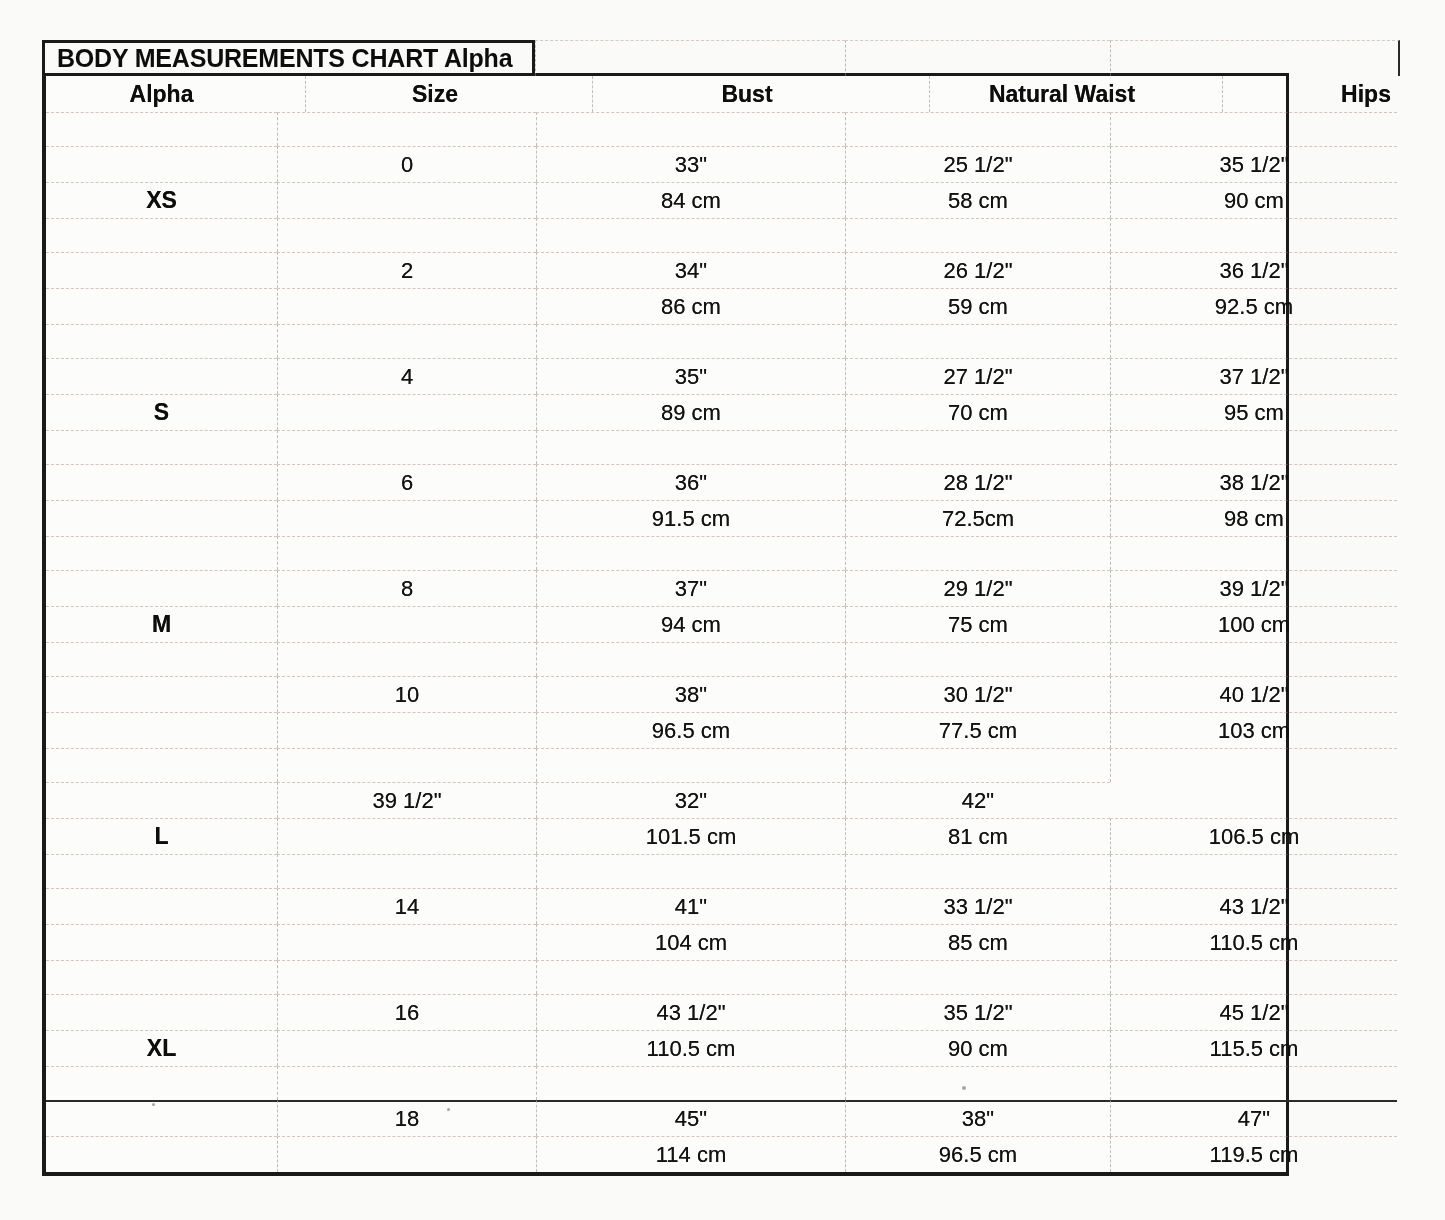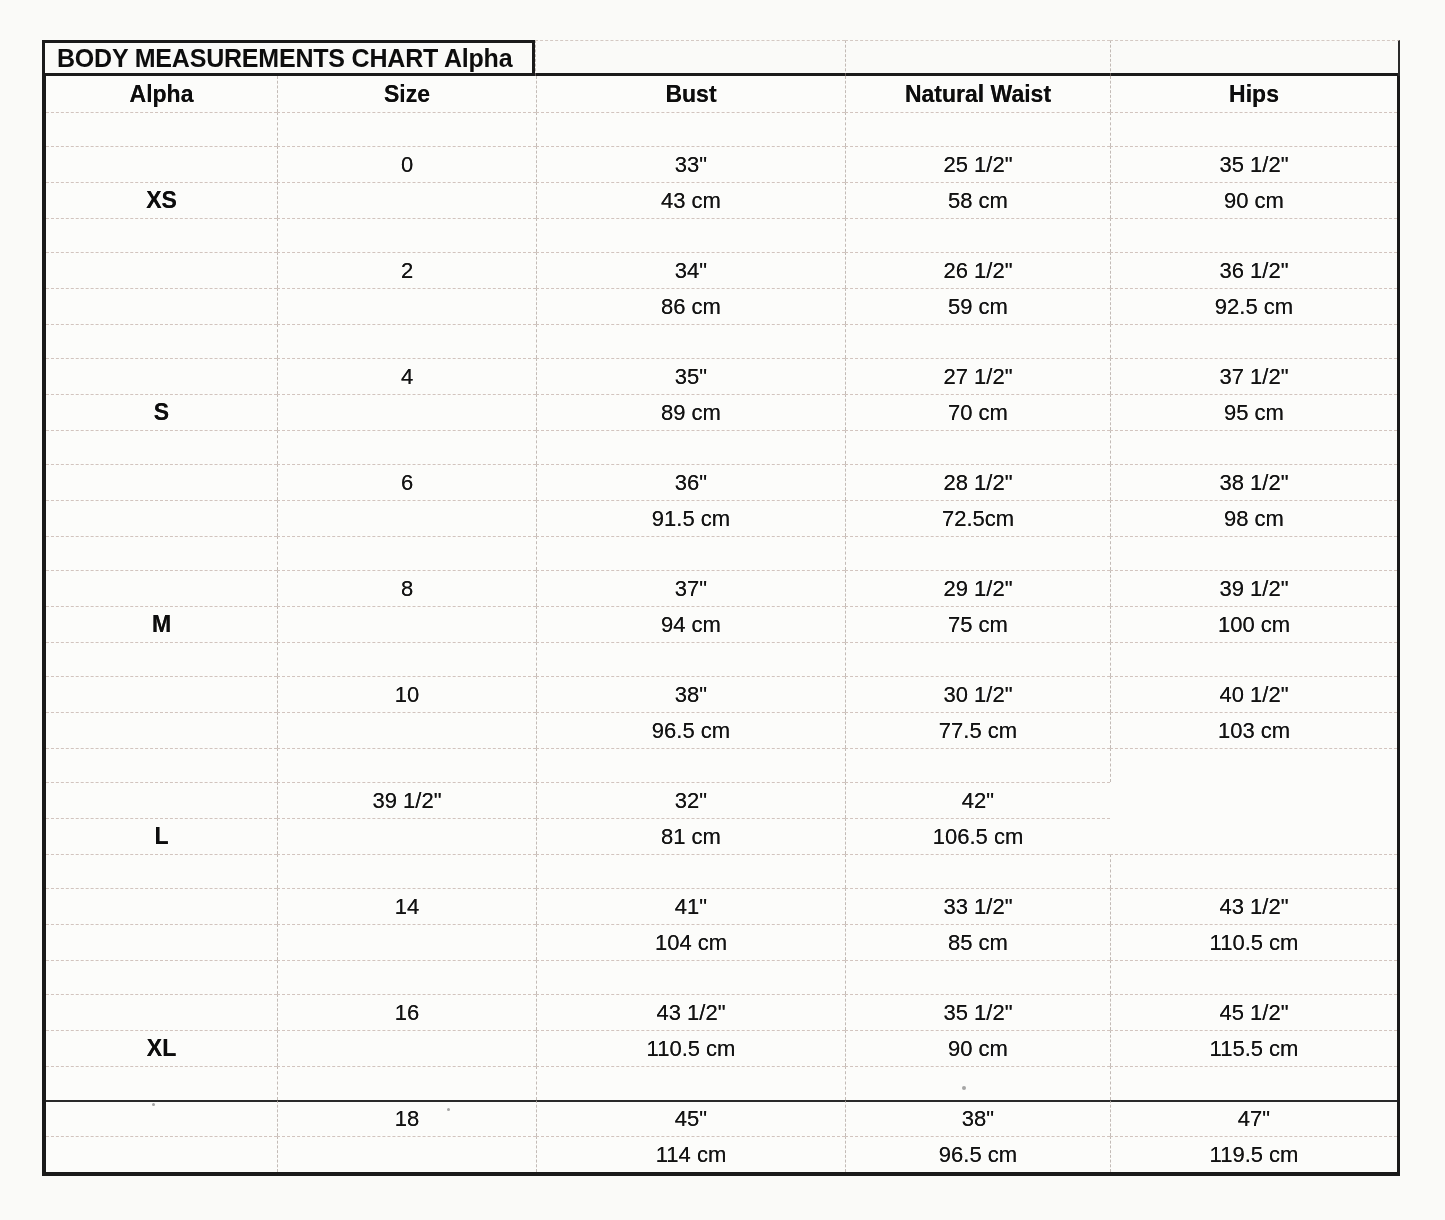--- a/index.html
+++ b/index.html
@@ -4,21 +4,21 @@
 <style>
   * { box-sizing: border-box; margin: 0; padding: 0; }
   html, body {
     width: 1445px; height: 1220px;
     background: #fafaf8;
     font-family: "Liberation Sans", "DejaVu Sans", sans-serif;
     color: #111;
     overflow: hidden;
     position: relative;
   }
-  .sheet { position: absolute; left: 42px; top: 40px; width: 1358px; }
+  .sheet { position: absolute; left: 42px; top: 40px; width: 1247px; }
 
   
   .title-row { display: grid; grid-template-columns: 493px 310px 265px 290px; height: 36px; }
   .title-box {
     border: 3px solid #1a1a1a;
     display: flex; align-items: center;
     padding-left: 12px;
     font-weight: bold; font-size: 25px; letter-spacing: -0.2px;
     color: #0d0d0d;
   }
@@ -27,21 +27,21 @@
 
   
   .tbl {
     border: 3px solid #1a1a1a;
     border-left-width: 4px;
     border-bottom-width: 4px;
     margin-top: -3px;
     background: #fcfcfa;
   }
   .row { display: grid; grid-template-columns: 231px 259px 309px 265px 287px; }
-  .row.hdr  { height: 36px; }
+  .row.hdr  { height: 36px; gap: 28px; }
   .row.sp   { height: 34px; }
   .row.r    { height: 36px; }
   .cell {
     display: flex; align-items: center; justify-content: center;
     font-size: 22px;
     color: #121212;
     text-shadow: 0 0 .5px rgba(0,0,0,.75);
     border-left: 1px dashed rgba(150,135,128,.55);
     border-top: 1px dashed rgba(168,140,130,.5);
     overflow: hidden; white-space: nowrap;
@@ -86,21 +86,21 @@
     <div class="row r">
       <div class="cell"></div>
       <div class="cell">0</div>
       <div class="cell">33"</div>
       <div class="cell">25 1/2"</div>
       <div class="cell">35 1/2"</div>
     </div>
     <div class="row r">
       <div class="cell alpha">XS</div>
       <div class="cell"></div>
-      <div class="cell">43 cm</div>
+      <div class="cell">84 cm</div>
       <div class="cell">58 cm</div>
       <div class="cell">90 cm</div>
     </div>
 
     <div class="row sp">
       <div class="cell"></div>
         <div class="cell"></div>
         <div class="cell"></div>
         <div class="cell"></div>
         <div class="cell"></div>
@@ -217,20 +217,21 @@
     </div>
     <div class="row r">
       <div class="cell"></div>
       <div class="cell">39 1/2"</div>
       <div class="cell">32"</div>
       <div class="cell">42"</div>
     </div>
     <div class="row r">
       <div class="cell alpha">L</div>
       <div class="cell"></div>
+      <div class="cell">101.5 cm</div>
       <div class="cell">81 cm</div>
       <div class="cell">106.5 cm</div>
     </div>
 
     <div class="row sp">
       <div class="cell"></div>
         <div class="cell"></div>
         <div class="cell"></div>
         <div class="cell"></div>
         <div class="cell"></div>

